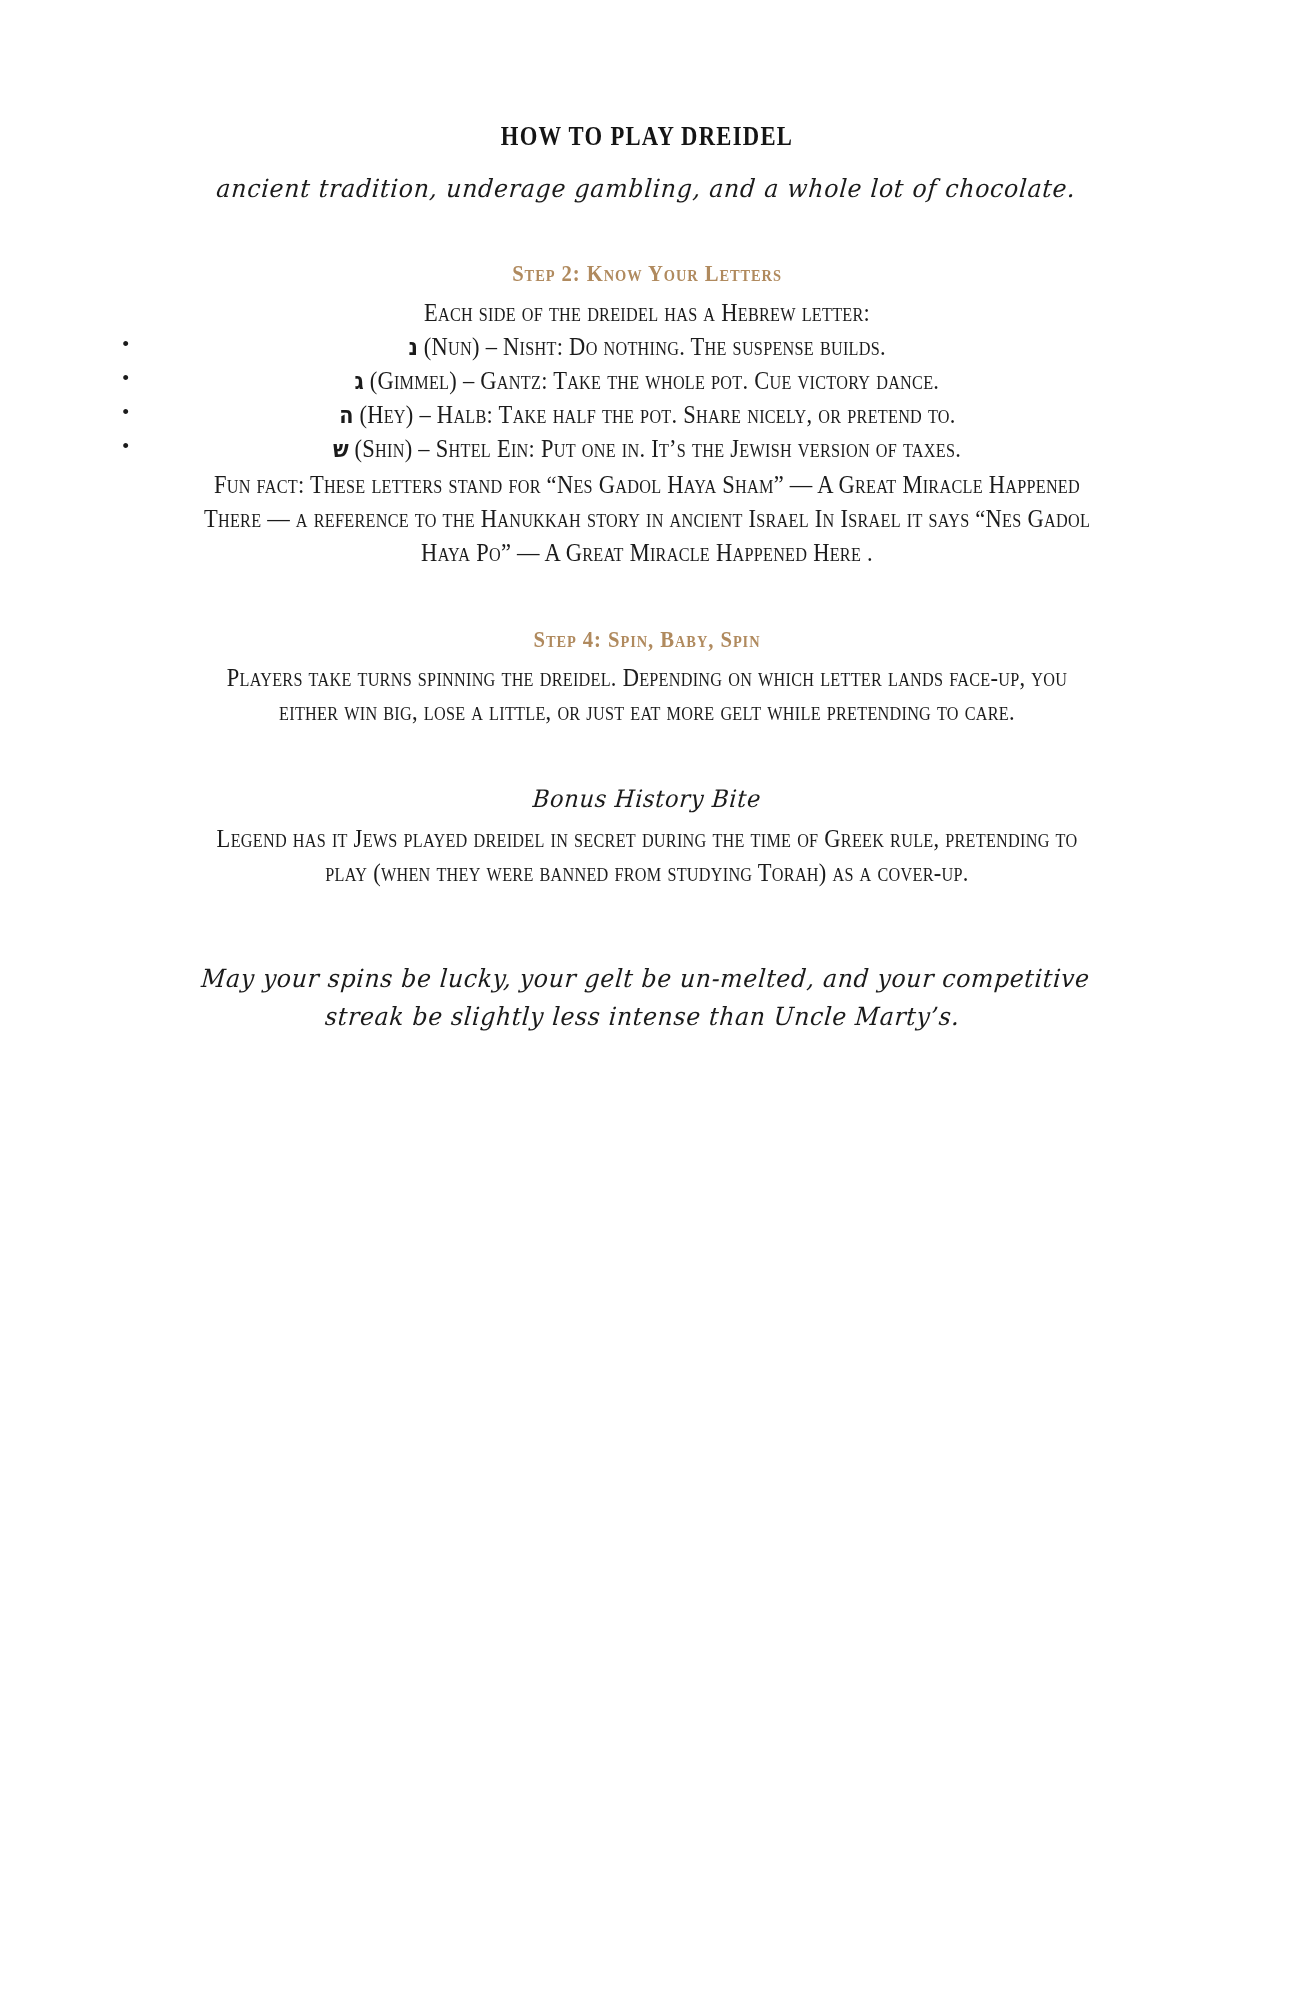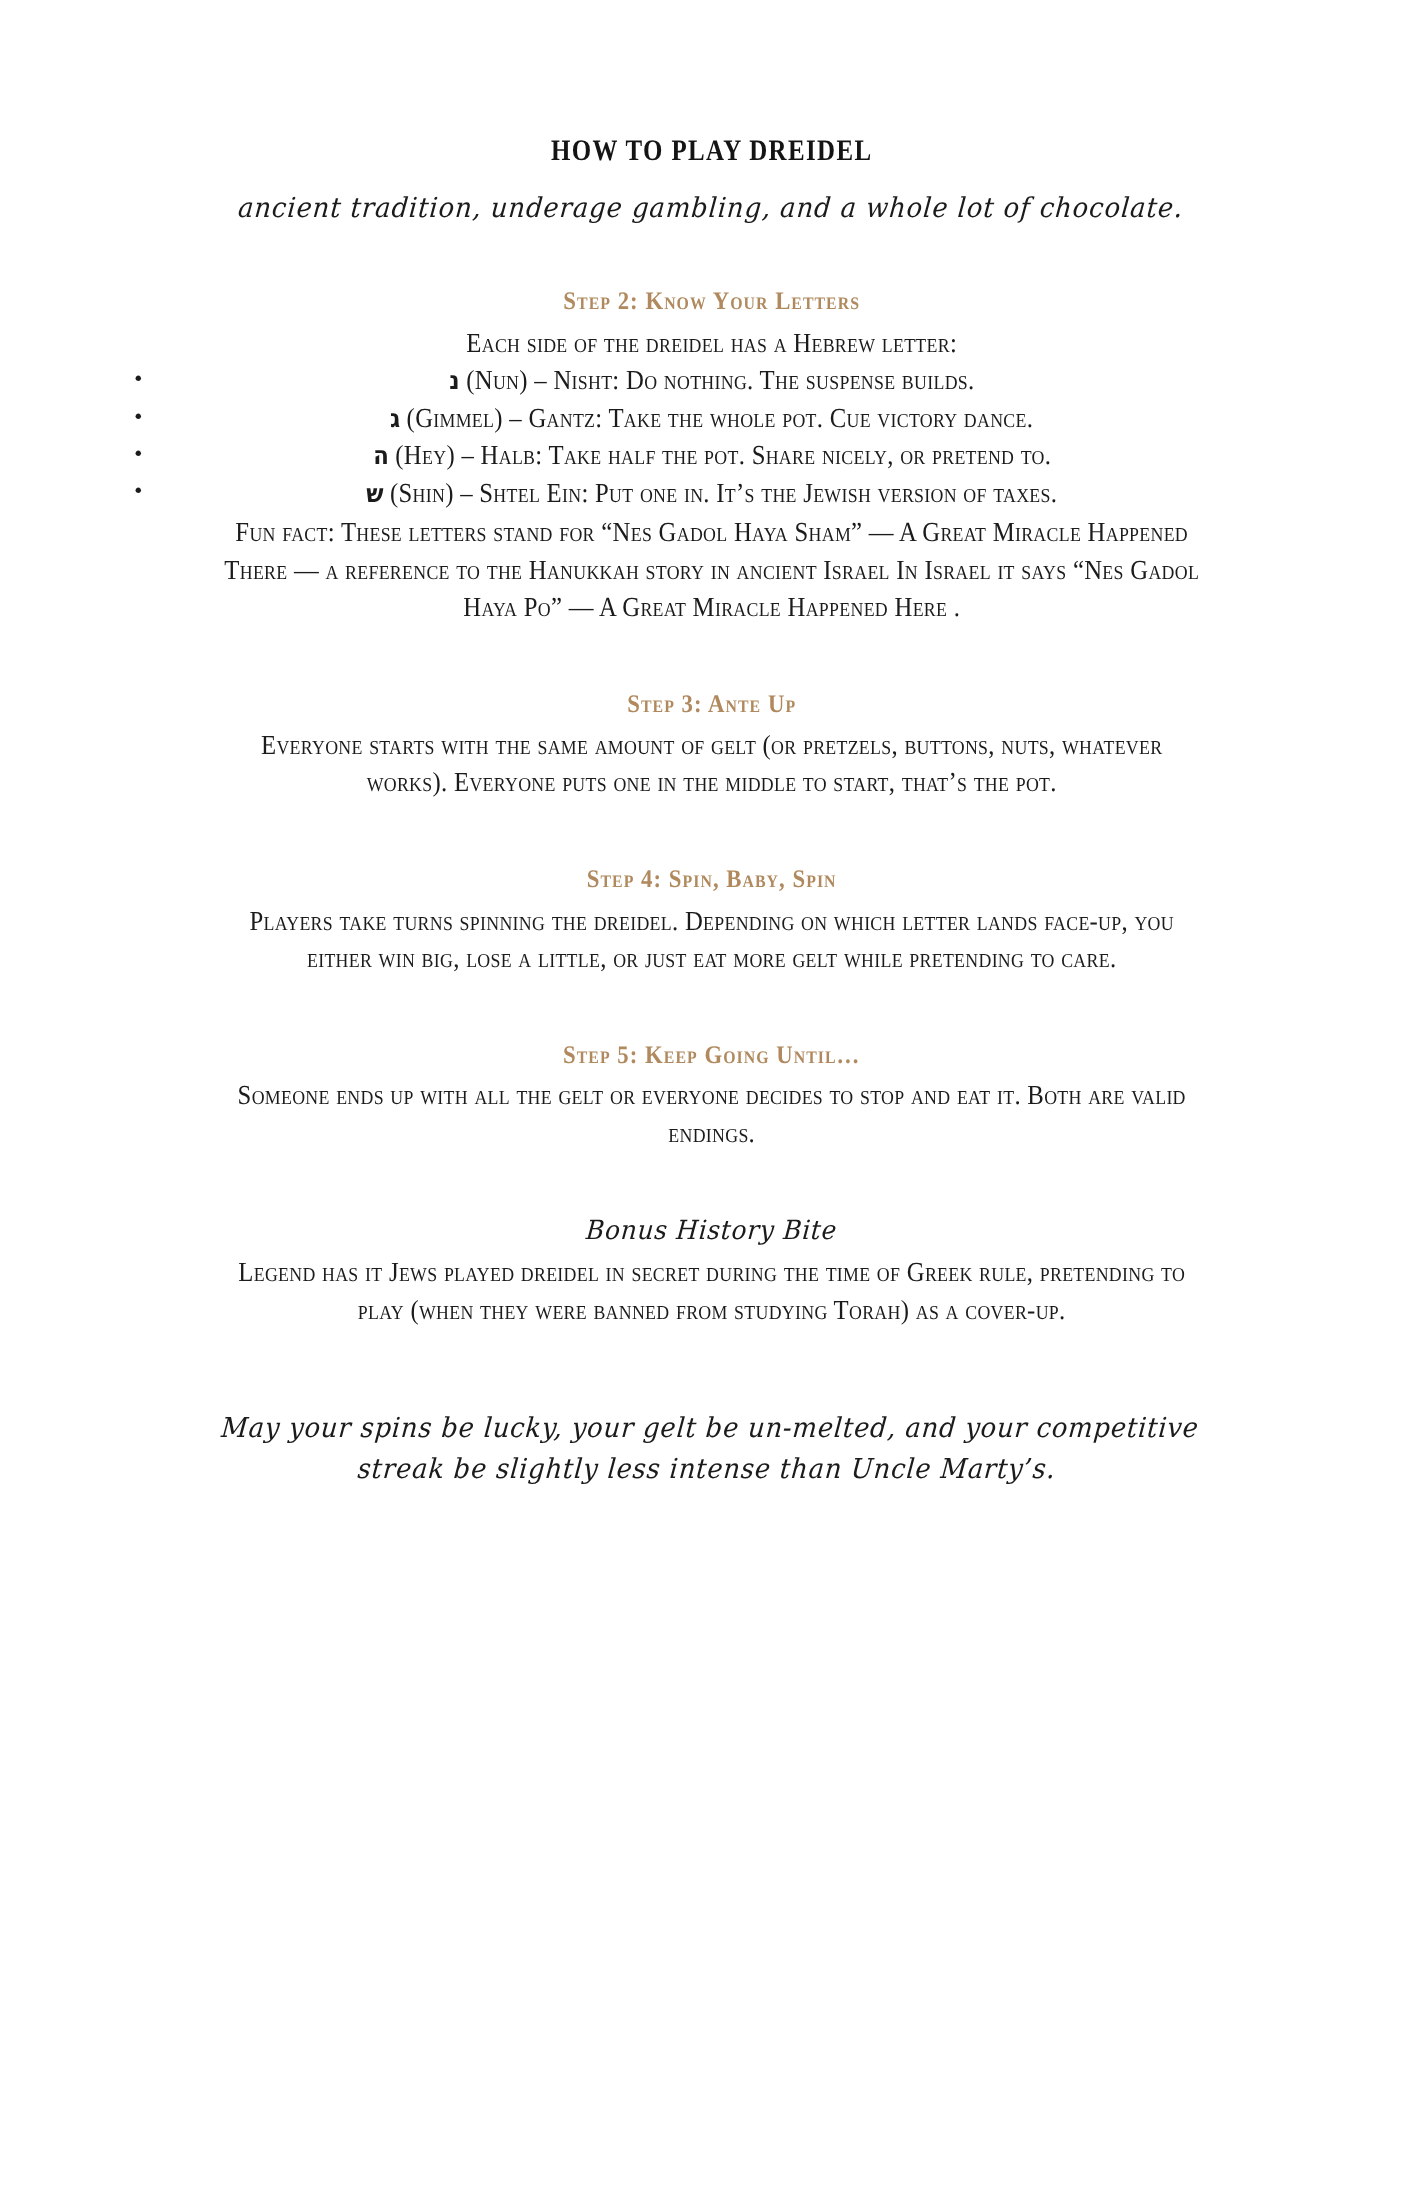--- a/index.html
+++ b/index.html
@@ -182,34 +182,26 @@
       </li>
       <li class="letter-item">
         <span class="bullet">•</span>
         <span class="inner"><span class="hebrew">ש</span> <span>(Shin) – Shtel Ein: Put one in. It’s the Jewish version of taxes.</span></span>
       </li>
     </ul>
 
     <p class="body-text tight">Fun fact: These letters stand for “Nes Gadol Haya Sham” — A Great Miracle Happened There — a reference to the Hanukkah story in ancient Israel In Israel it says “Nes Gadol Haya Po” — A Great Miracle Happened Here .</p>
   </section>
 
-  <section class="section">
-    <h2 class="section-heading">Step 3: Ante Up</h2>
-    <p class="body-text">Everyone starts with the same amount of gelt (or pretzels, buttons, nuts, whatever works). Everyone puts one in the middle to start, that’s the pot.</p>
-  </section>
 
   <section class="section">
     <h2 class="section-heading">Step 4: Spin, Baby, Spin</h2>
     <p class="body-text">Players take turns spinning the dreidel. Depending on which letter lands face-up, you either win big, lose a little, or just eat more gelt while pretending to care.</p>
   </section>
 
-  <section class="section">
-    <h2 class="section-heading">Step 5: Keep Going Until…</h2>
-    <p class="body-text">Someone ends up with all the gelt or everyone decides to stop and eat it. Both are valid endings.</p>
-  </section>
 
   <section class="section">
     <h2 class="section-heading script">Bonus History Bite</h2>
     <p class="body-text">Legend has it Jews played dreidel in secret during the time of Greek rule, pretending to play (when they were banned from studying Torah) as a cover-up.</p>
   </section>
 
   <p class="closing">May your spins be lucky, your gelt be un-melted, and your competitive streak be slightly less intense than Uncle Marty’s.</p>
 
 </div>
 

